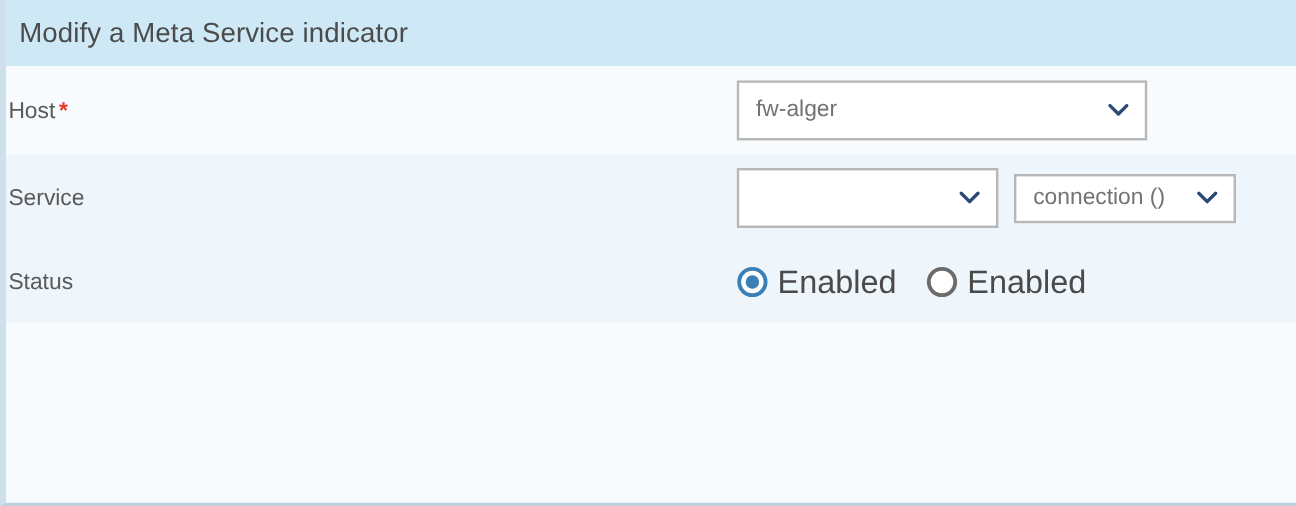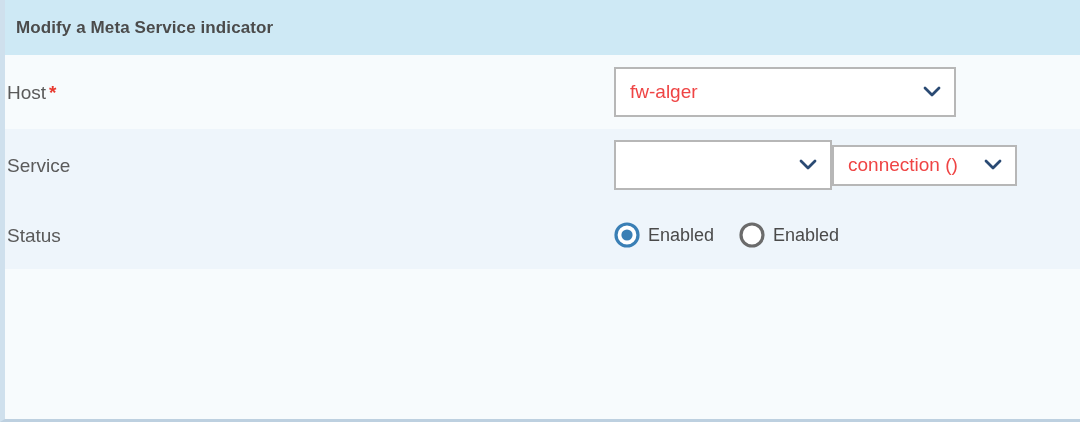--- a/index.html
+++ b/index.html
@@ -31,22 +31,22 @@
   .panel-header {
     height: 55px;
     min-height: 55px;
     background: #cee9f5;
     display: flex;
     align-items: center;
     padding-left: 11px;
     box-sizing: border-box;
   }
   .panel-header-title {
-    font-size: 17px;
-    font-weight: bold;
+    font-size: 23px;
+    font-weight: normal;
     color: #4b4b4b;
     letter-spacing: 0.1px;
   }
 
   
   .form-row {
     display: flex;
     align-items: center;
     box-sizing: border-box;
     padding-left: 2px;
@@ -82,21 +82,21 @@
 
   
   .select-box {
     position: relative;
     box-sizing: border-box;
     border: 2px solid #b7b7b7;
     background: #ffffff;
     display: flex;
     align-items: center;
     font-size: 19px;
-    color: #ef4444;
+    color: #737373;
     cursor: pointer;
     user-select: none;
   }
   .select-box .select-value {
     padding-left: 14px;
     white-space: nowrap;
     overflow: hidden;
   }
   .select-box .chevron {
     position: absolute;
@@ -113,20 +113,21 @@
     width: 342px;
     height: 50px;
   }
   .select-service-1 {
     width: 218px;
     height: 50px;
   }
   .select-service-2 {
     width: 185px;
     height: 41px;
+    margin-left: 13px;
   }
 
   
   .comments-textarea-wrap {
     position: relative;
     width: 438px;
     height: 125px;
   }
   .comments-textarea {
     box-sizing: border-box;
@@ -163,21 +164,21 @@
     user-select: none;
   }
   .radio-option + .radio-option { margin-left: 25px; }
   .radio-mark {
     width: 26px;
     height: 26px;
     min-width: 26px;
     display: block;
   }
   .radio-label {
-    font-size: 18px;
+    font-size: 27px;
     color: #4a4a4a;
     margin-left: 8px;
     line-height: 1;
   }
 </style>
 </head>
 <body>
 
 <div class="form-panel">
 

